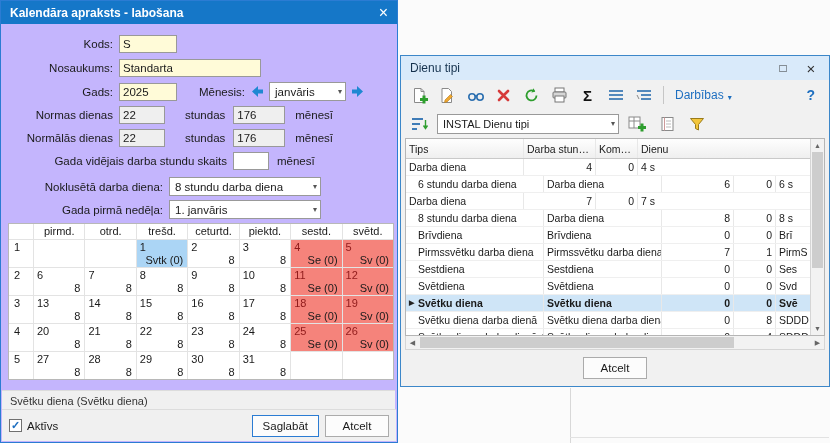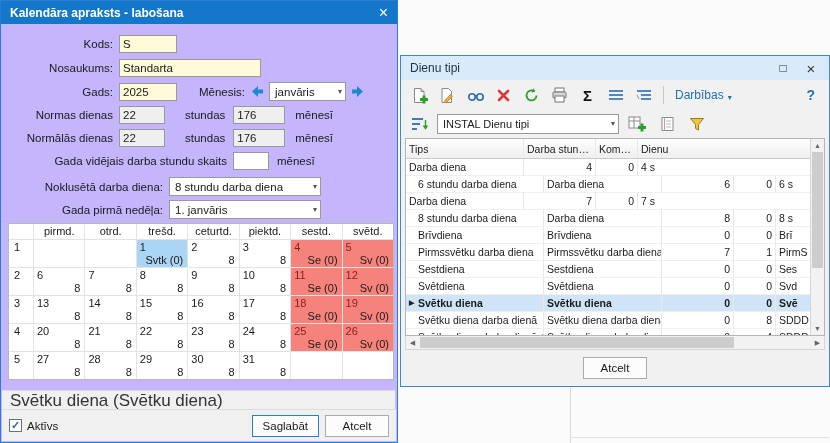--- a/index.html
+++ b/index.html
@@ -34,21 +34,21 @@
   .cal-row{height:28px;}
   .cal-wk{border-top:1px solid #e3e3e3;padding:1px 0 0 5px;}
   .cal-cell{position:relative;border-left:1px solid #e3e3e3;border-top:1px solid #e3e3e3;}
   .dnum{position:absolute;top:1px;left:3px;}
   .dval{position:absolute;bottom:1px;right:4px;}
   .sat,.sun{background:var(--weekend-red,#f5837b);}
   .sat .dnum,.sun .dnum{color:#8f1a1a;}
   .holiday{background:var(--holiday-blue,#abd5f5);}
 
   .status{position:absolute;left:1px;right:2px;top:389px;height:19px;background:#f0f0f0;
-          border-top:1px solid #dcdcdc;display:flex;align-items:center;padding:0 8px;font-size:17px;color:#333;}
+          border-top:1px solid #dcdcdc;display:flex;align-items:center;padding:0 8px;font-size:11px;color:#333;}
   .lbottom{position:absolute;left:1px;right:1px;top:408px;bottom:1px;background:#f0f0f0;
            border-top:1px solid #dcdcdc;display:flex;align-items:center;padding:0 7px;}
   .cb{width:13px;height:13px;border:1px solid #707070;background:#fff;display:flex;
       align-items:center;justify-content:center;margin-right:5px;box-sizing:border-box;}
   .cbcheck{color:#1e6fc0;font-size:11px;font-weight:bold;line-height:1;}
   .cblabel{font-size:11.5px;}
   .btn{height:22px;min-width:64px;padding:0 10px;background:#fcfcfc;border:1px solid #ababab;
        font-size:11.5px;font-family:inherit;display:inline-flex;align-items:center;justify-content:center;color:#1a1a1a;}
   .btn.primary{border-color:#2b7cd3;}
   .mla{margin-left:auto}.ml6{margin-left:6px}

